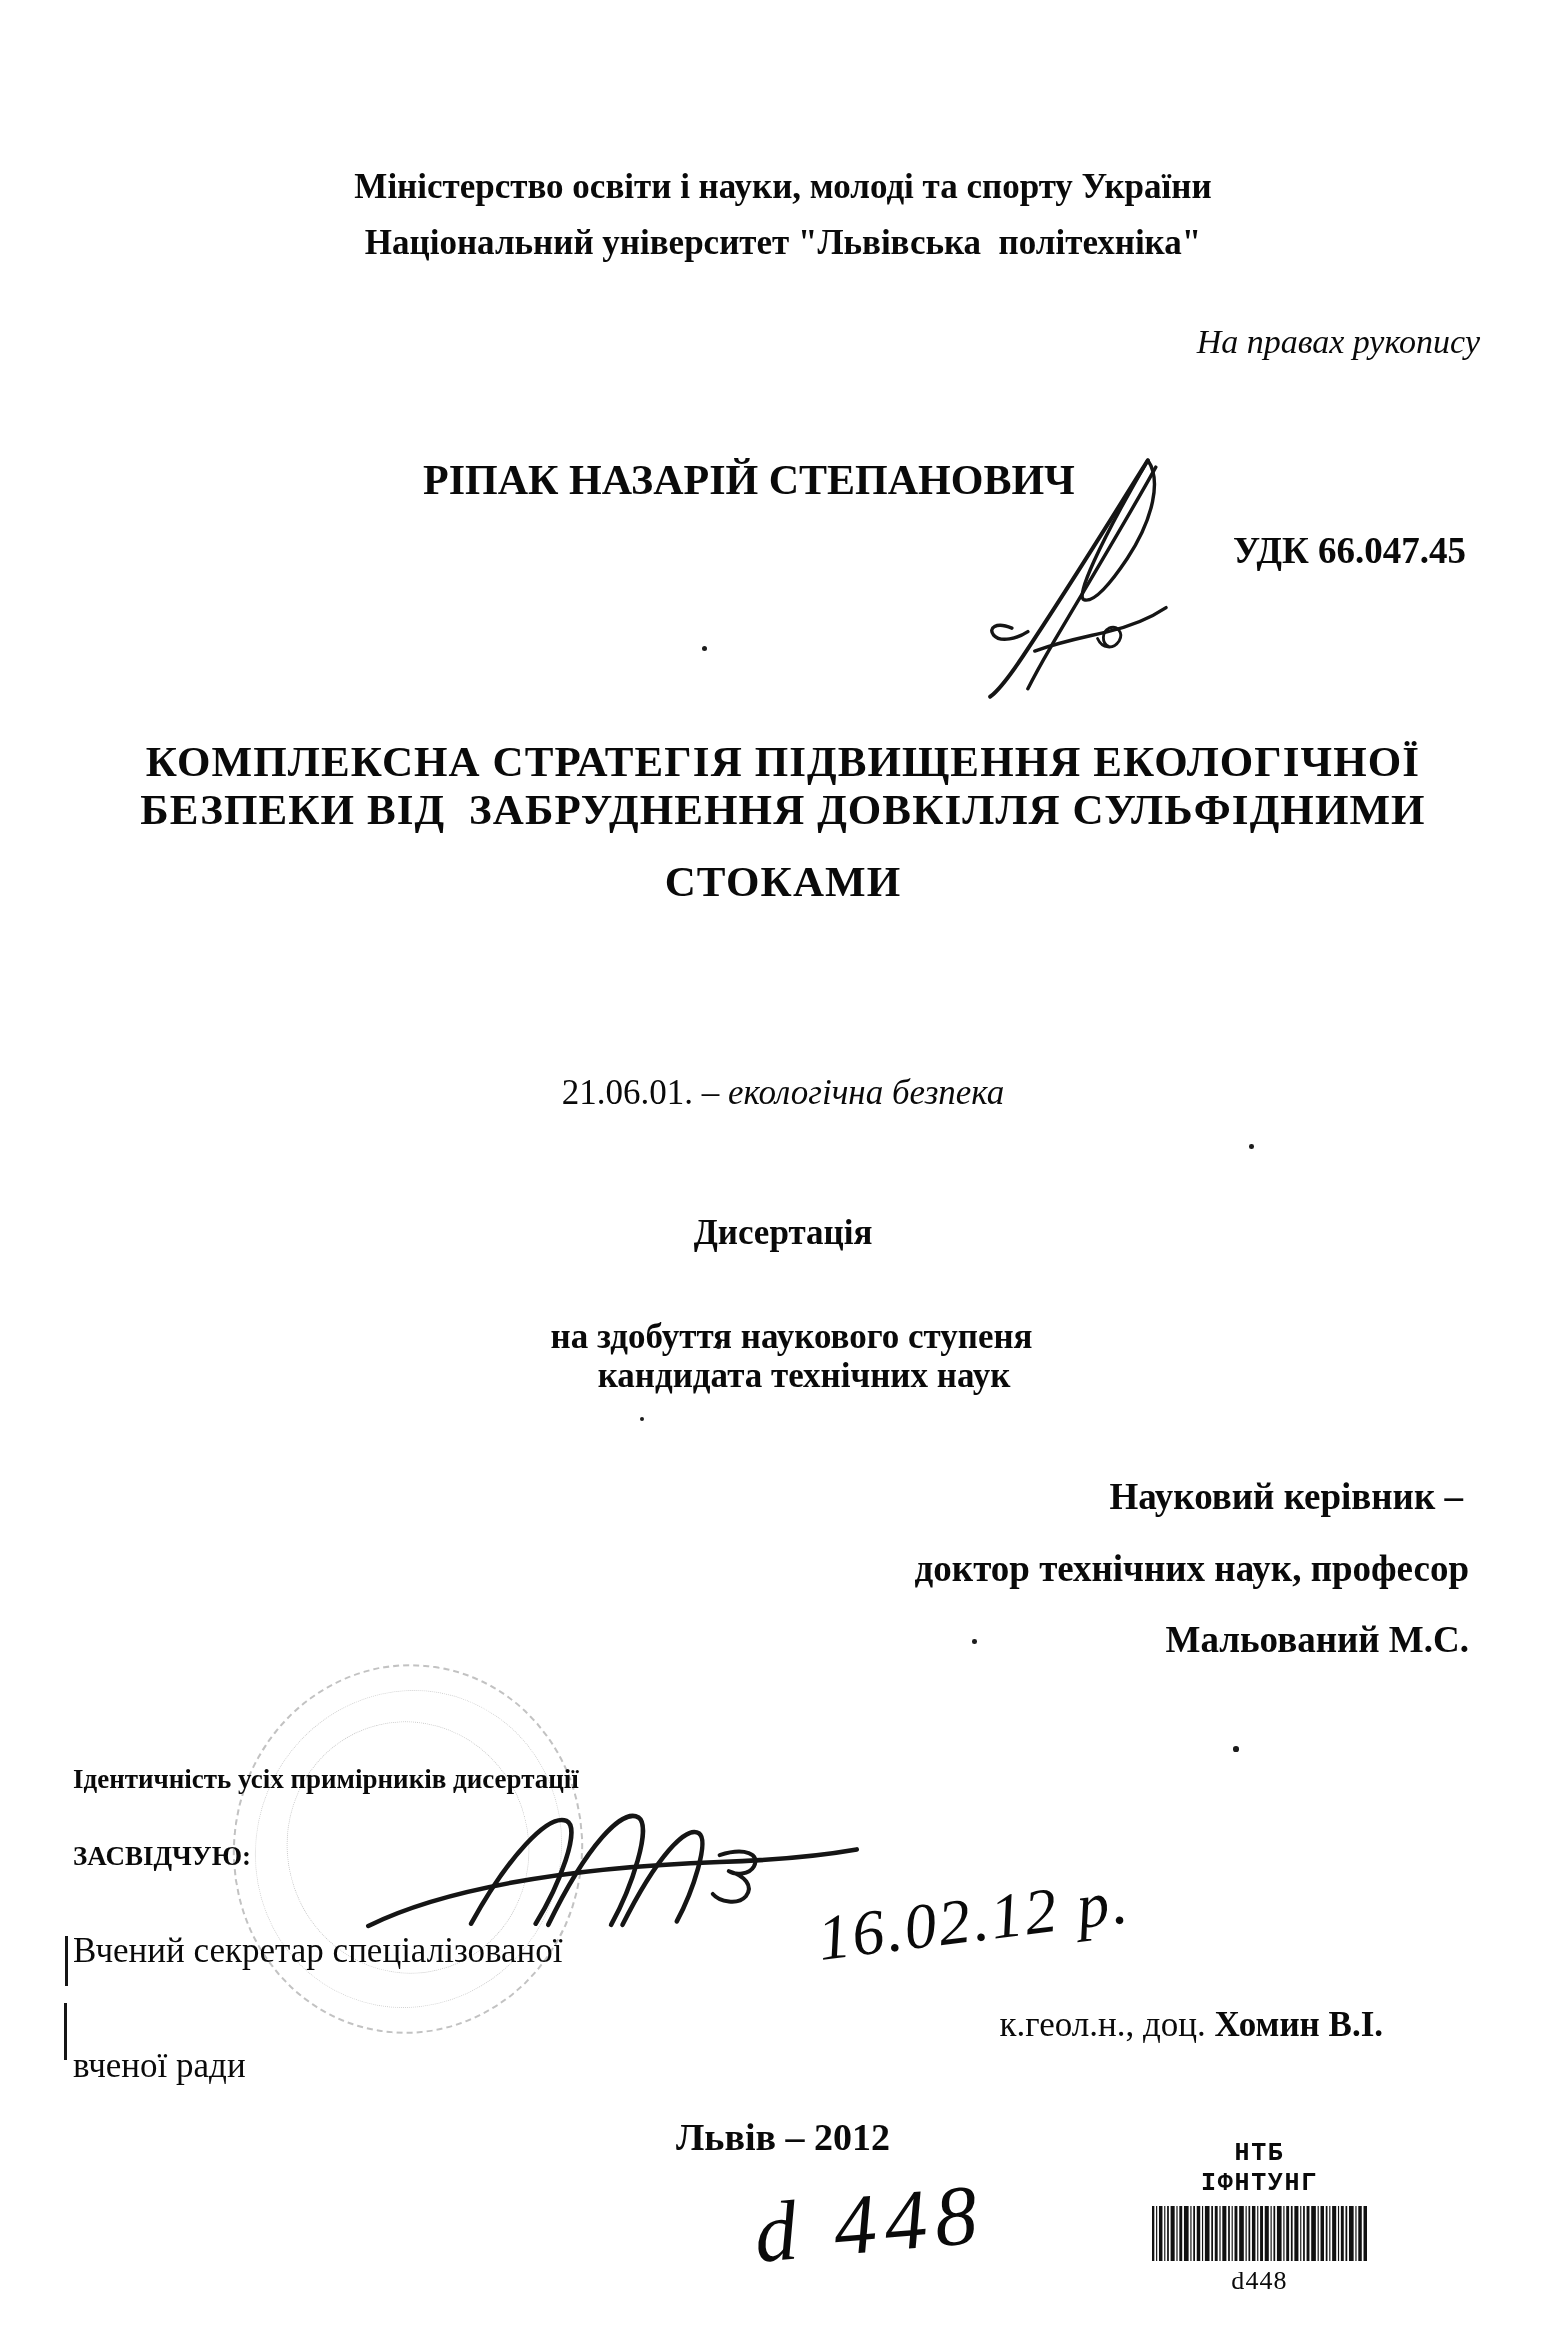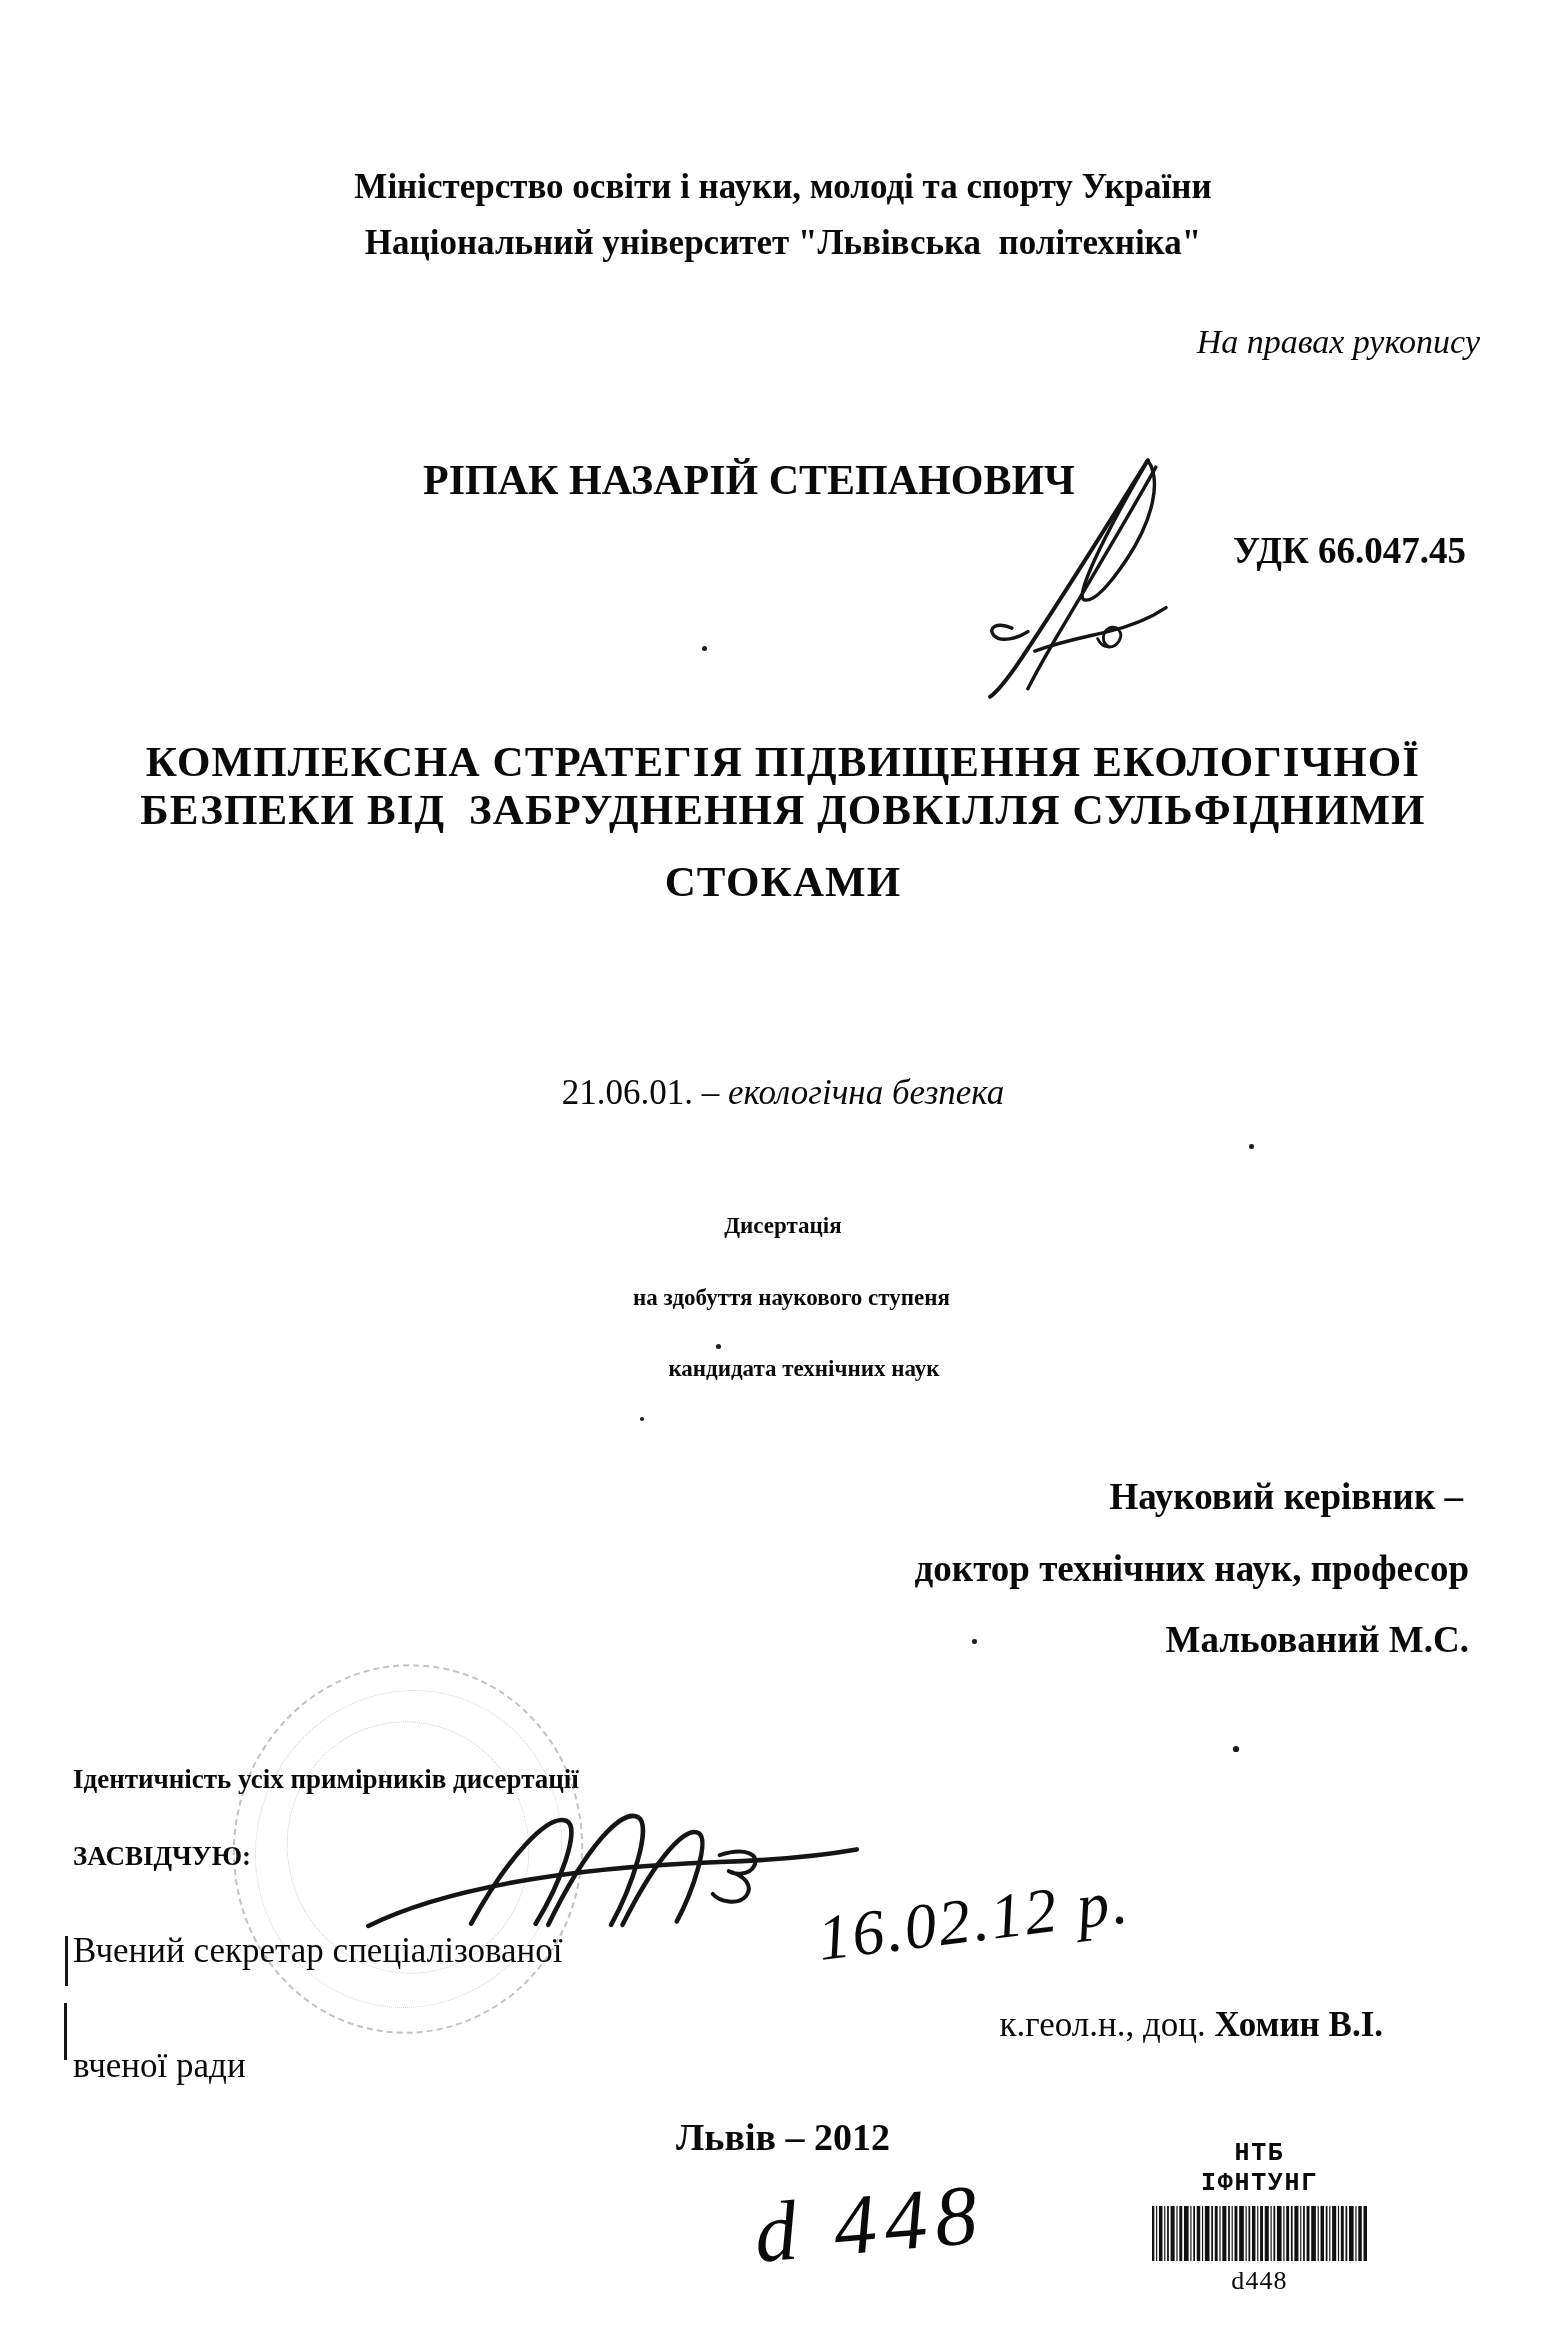--- a/index.html
+++ b/index.html
@@ -17,21 +17,21 @@
   .b{font-weight:bold;}
   .i{font-style:italic;}
   .pre{white-space:pre;}
 
   .ministry{font-size:35px;font-weight:bold;}
   .note{font-size:34px;font-style:italic;}
   .author{font-size:42px;font-weight:bold;transform:translateX(-34px);}
   .udc{font-size:37px;font-weight:bold;}
   .title{font-size:43px;font-weight:bold;letter-spacing:1.1px;}
   .specialty{font-size:35px;}
-  .degree{font-size:23px;font-weight:bold;}
+  .degree{font-size:35px;font-weight:bold;}
   .supervisor{font-size:37px;font-weight:bold;}
   .identity{font-size:27px;font-weight:bold;margin-top:31px;}
   .secretary{font-size:35px;}
   .certifier{font-size:35px;}
   .city{font-size:38px;font-weight:bold;}
 
   .handwriting{
     font-style:italic;
     letter-spacing:2.3px;
     z-index:3;
@@ -98,21 +98,21 @@
 
   <div class="abs udc" style="top:530px;right:100px;">УДК 66.047.45</div>
 
   <div class="abs center title pre" style="top:738px;">КОМПЛЕКСНА СТРАТЕГІЯ ПІДВИЩЕННЯ ЕКОЛОГІЧНОЇ</div>
   <div class="abs center title pre" style="top:786px;">БЕЗПЕКИ ВІД  ЗАБРУДНЕННЯ ДОВКІЛЛЯ СУЛЬФІДНИМИ</div>
   <div class="abs center title pre" style="top:858px;">СТОКАМИ</div>
 
   <div class="abs center specialty pre" style="top:1073px;"><span>21.06.01. – </span><span class="i">екологічна безпека</span></div>
 
   <div class="abs center degree" style="top:1213px;">Дисертація</div>
-  <div class="abs center degree" style="top:1285px;padding-left:17px;">на здобуття наукового ступеня</div>
+  <div class="abs center degree" style="top:1317px;padding-left:17px;">на здобуття наукового ступеня</div>
   <div class="abs center degree" style="top:1356px;padding-left:42px;">кандидата технічних наук</div>
 
   <div class="abs supervisor" style="top:1476px;right:103px;">Науковий керівник –</div>
   <div class="abs supervisor" style="top:1548px;right:97px;">доктор технічних наук, професор</div>
   <div class="abs supervisor" style="top:1619px;right:97px;">Мальований М.С.</div>
 
   <div class="stamp">
     <div class="ring-outer"></div>
     <div class="ring-mid"></div>
     <div class="ring-inner"></div>

